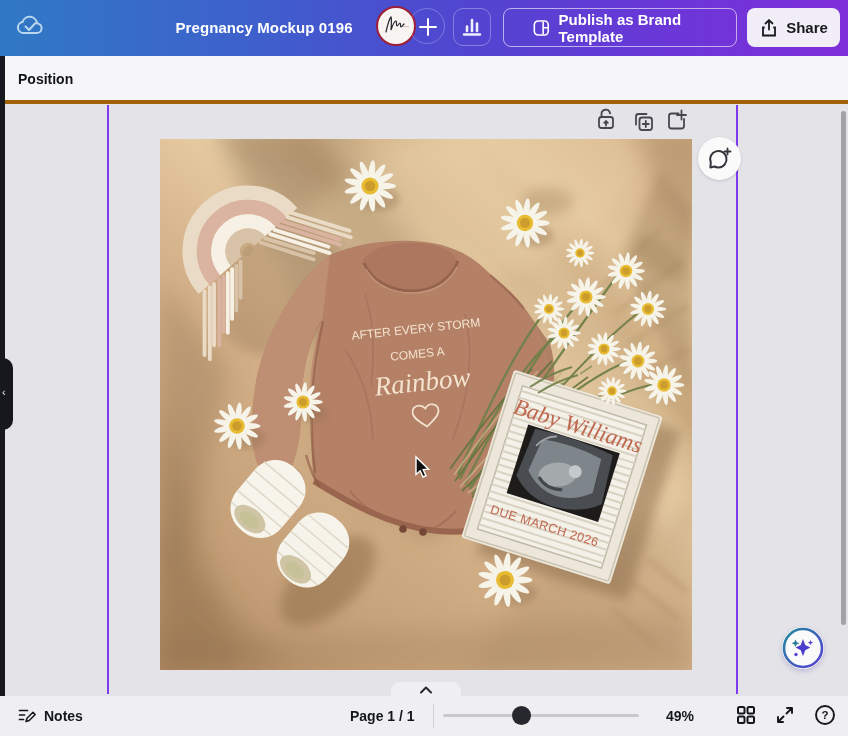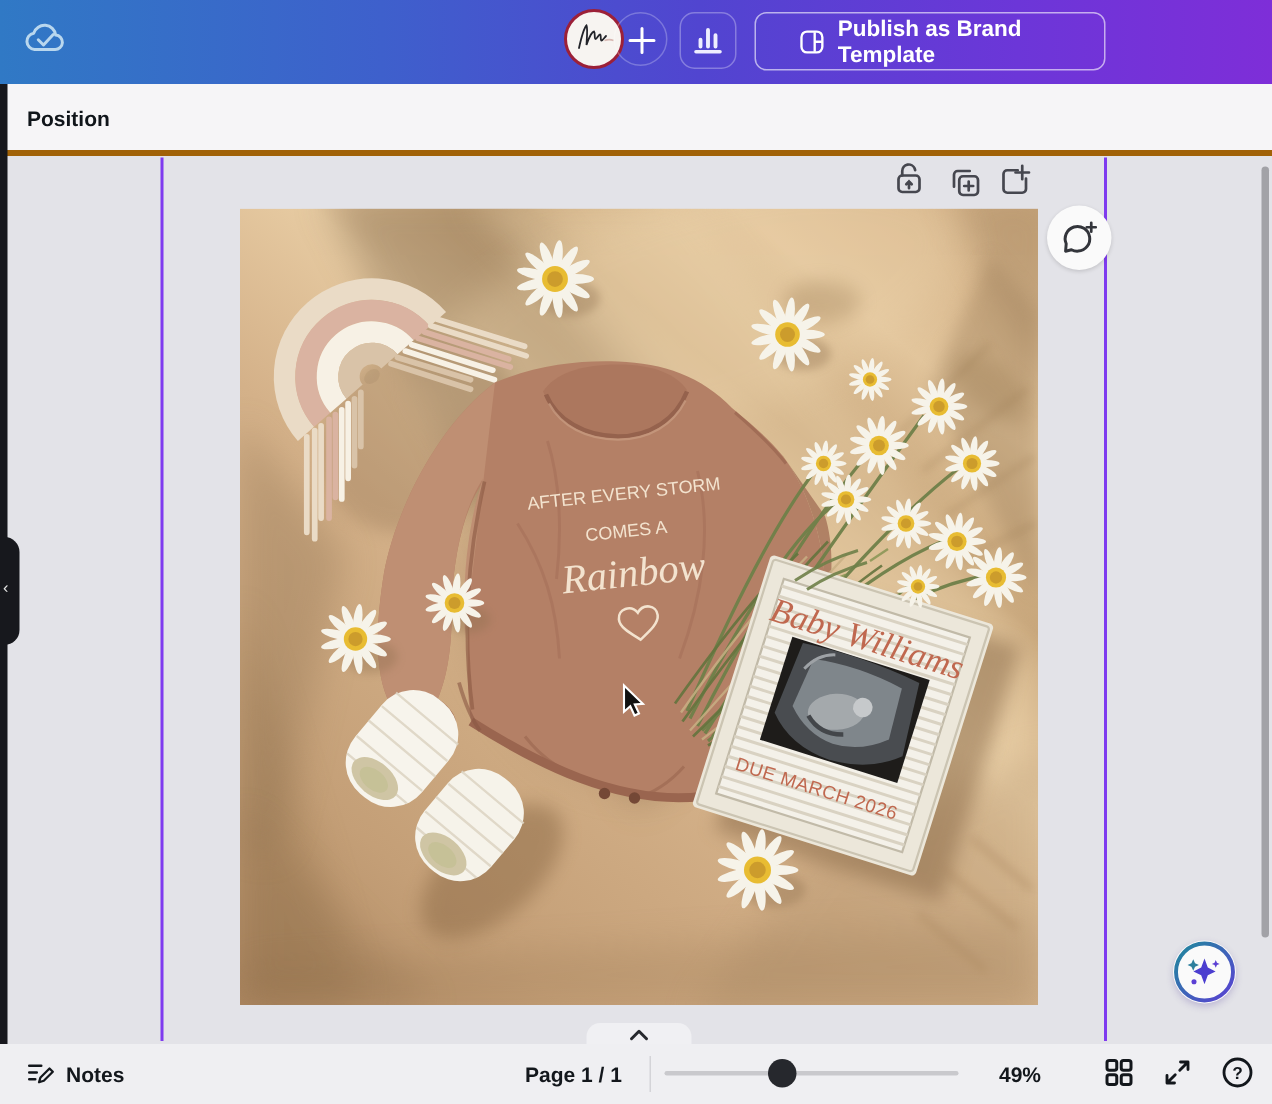--- a/index.html
+++ b/index.html
@@ -61,20 +61,21 @@
 </style>
 </head>
 <body>
 <div id="app">
 
   <div id="topbar">
     <svg width="30" height="30" style="position:absolute;left:15px;top:12px" viewBox="0 0 30 30">
       <path d="M8 21 a5.5 5.5 0 0 1 -0.5 -10.9 a7.5 7.5 0 0 1 14.6 1.3 a4.8 4.8 0 0 1 -0.6 9.6 z" fill="none" stroke="#b9d7ee" stroke-width="2" stroke-linejoin="round"></path>
       <path d="M10.5 14.5 l3.5 3.5 l6.5 -7" fill="none" stroke="#b9d7ee" stroke-width="2" stroke-linecap="round" stroke-linejoin="round"></path>
     </svg>
+    <div id="title">Pregnancy Mockup 0196</div>
     <div class="avatar">
       <svg width="35" height="35" viewBox="0 0 35 35">
         <path d="M8 24 C10 15 12 10 13 9 C14 11 13 20 13 22 C15 16 17 13 18 13 C19 14 18 18 19 18 C20 18 21 15 22 15 C23 15 22 19 23 19 C24 19 25 17 26 16" fill="none" stroke="#23242a" stroke-width="1.2" stroke-linecap="round"></path>
         <path d="M25 19 c2.5 -0.8 4 -0.8 6 0" fill="none" stroke="#d8b9b4" stroke-width="1.1"></path>
       </svg>
     </div>
     <div class="plusbtn">
       <svg width="34" height="34" style="position:absolute;left:1px;top:1px" viewBox="0 0 34 34">
         <path d="M17 9 v16 M9 17 h16" stroke="#fff" stroke-width="2" stroke-linecap="round"></path>
       </svg>
@@ -84,20 +85,28 @@
         <path d="M10 25.5 h16" stroke="#eef" stroke-width="2.4" stroke-linecap="round"></path>
         <path d="M13 22 v-4.5 M18 22 v-11 M23 22 v-7.5" stroke="#eef" stroke-width="2.6" stroke-linecap="round"></path>
       </svg>
     </div>
     <div id="publish">
       <svg width="20" height="20" viewBox="0 0 20 20">
         <rect x="2.5" y="2.5" width="15" height="15" rx="4" fill="none" stroke="#fff" stroke-width="1.7"></rect>
         <path d="M12 3 v14 M12 9.8 h5.5" stroke="#fff" stroke-width="1.7"></path>
       </svg>
       <span>Publish as Brand Template</span>
+    </div>
+    <div id="share">
+      <svg width="20" height="20" viewBox="0 0 20 20">
+        <path d="M10 2.5 v9" stroke="#16191d" stroke-width="1.8" stroke-linecap="round"></path>
+        <path d="M6.5 5.5 L10 2.2 L13.5 5.5" fill="none" stroke="#16191d" stroke-width="1.8" stroke-linecap="round" stroke-linejoin="round"></path>
+        <path d="M5 9.5 H4 v8 h12 v-8 h-1" fill="none" stroke="#16191d" stroke-width="1.8" stroke-linecap="round"></path>
+      </svg>
+      <span>Share</span>
     </div>
   </div>
 
   <div id="toolbar">
       <div class="pos">Position</div>
     </div>
   <div style="position:absolute; left:0; top:56px; width:5px; height:640px; background:#17181d; z-index:5;"></div>
 
   <div id="canvas">
     <div class="guide" style="left:107px"></div>

